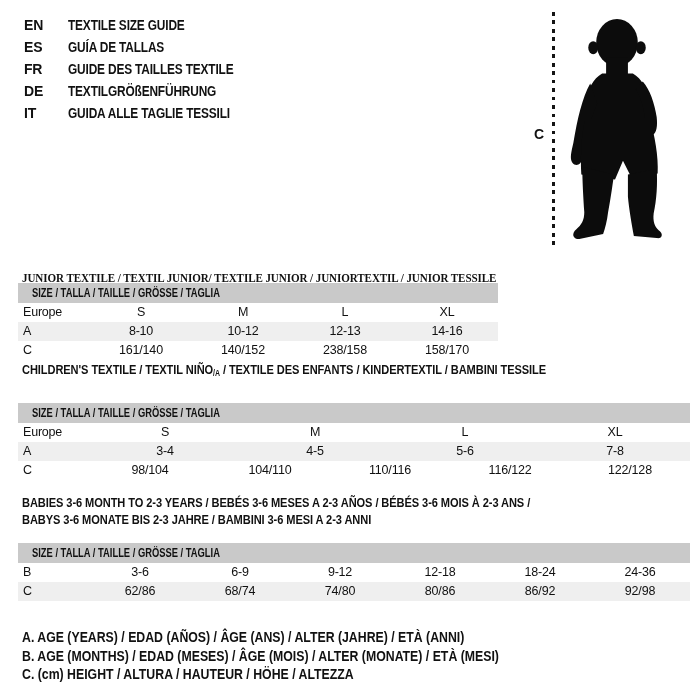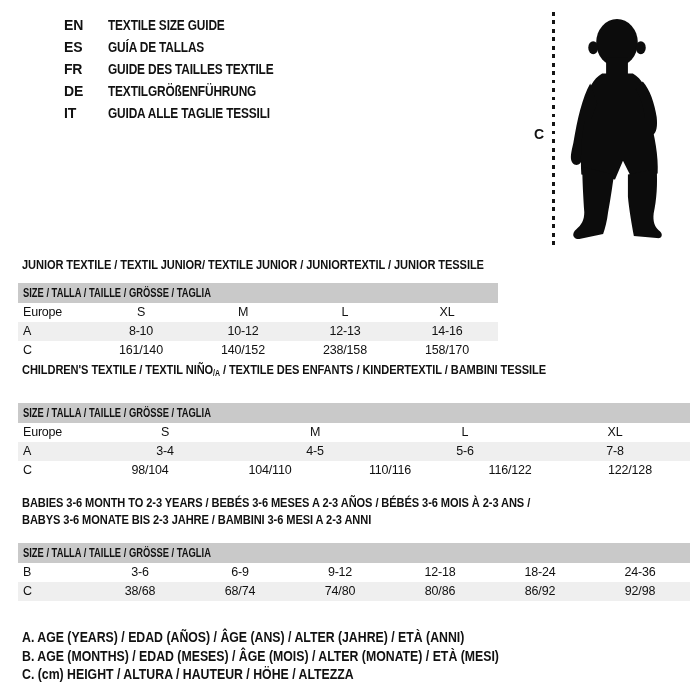--- a/index.html
+++ b/index.html
@@ -7,40 +7,40 @@
     width:700px;height:700px;background:#ffffff;position:relative;
     font-family:"Liberation Sans","DejaVu Sans",sans-serif;color:#111;
     overflow:hidden;
   }
   .cond{display:inline-block;transform:scaleX(0.82);transform-origin:0 50%;white-space:nowrap;}
   .cond85{display:inline-block;transform:scaleX(0.85);transform-origin:0 50%;white-space:nowrap;}
   .cond78{display:inline-block;transform:scaleX(0.78);transform-origin:0 50%;white-space:nowrap;}
 
   
   .lang-list{position:absolute;left:24px;top:14px;}
-  .lang-row{display:flex;height:22px;line-height:22px;font-size:14px;font-weight:bold;letter-spacing:-0.2px;margin-left:40px;}
+  .lang-row{display:flex;height:22px;line-height:22px;font-size:14px;font-weight:bold;letter-spacing:-0.2px;}
   .lang-code{width:44px;}
 
   
   .figure{position:absolute;left:530px;top:8px;width:166px;height:242px;}
   .dotted-line{position:absolute;left:22px;top:4px;width:3px;height:236px;
     background:repeating-linear-gradient(to bottom,#141414 0 3.5px,transparent 3.5px 8.5px);}
   .c-label{position:absolute;left:4px;top:118px;font-size:14px;font-weight:bold;}
   .silhouette{position:absolute;left:36px;top:2px;}
 
   
   .sec-title{position:absolute;left:22px;font-size:13.5px;font-weight:bold;letter-spacing:-0.1px;white-space:nowrap;}
   .sub{font-size:8.5px;vertical-align:-2px;}
 
   
   .tbl{position:absolute;left:18px;}
   .t1{top:283px;width:480px;}
   .t2{top:403px;width:672px;}
   .t3{top:543px;width:672px;}
-  .size-bar{height:20px;line-height:20px;background:#c9c9c9;padding-left:5px;
+  .size-bar{height:20px;line-height:20px;background:#c9c9c9;padding-left:14px;
     font-size:12px;font-weight:bold;}
   .trow{display:flex;height:19px;line-height:19px;font-size:12.5px;font-weight:normal;letter-spacing:-0.2px;}
   .trow .lbl{width:72px;padding-left:5px;box-sizing:border-box;text-align:left;}
   .trow .cell{flex:1;text-align:center;}
   .shaded{background:#efefef;}
 
   
   .legend{position:absolute;left:22px;top:628px;}
   .legend-line{height:18.5px;line-height:18.5px;font-size:15px;font-weight:bold;}
 </style>
@@ -82,21 +82,21 @@
       <path d="M36 64 C27 69 21 80 20 93 L18 116 L84 116 L83 93 C82 80 76 69 67 64 Z"></path>
       <path d="M24 74 C16 88 11 110 7 134 C5 143 3 150 6 154 C9 158 15 157 16 149 C19 131 25 108 31 94 Z"></path>
       <path d="M77 72 C84 80 89 94 91 108 C92 117 91 124 87 126 C83 128 80 123 80 116 C79 102 75 88 70 80 Z"></path>
       <path d="M19 110 L84 110 C89 126 93 148 92 165 L66 170 L57 152 L49 171 L15 166 C14 148 15 126 19 110 Z"></path>
       <path d="M16 158 L48 166 C46 180 44 194 42 204 C41 213 39 220 37 226 L13 231 C6 231 5 225 10 221 C15 217 18 212 18 204 C17 189 16 172 16 158 Z"></path>
       <path d="M62 166 L91 160 C92 175 91 191 88 205 C87 213 89 219 93 222 C98 225 97 231 91 230 L68 228 C66 217 63 200 62 188 Z"></path>
     </g>
   </svg>
 </div>
 
-<div class="sec-title" style="top:257px;">
+<div class="sec-title" style="top:270px;font-family:Liberation Serif, serif;">
   <span class="cond">JUNIOR TEXTILE / TEXTIL JUNIOR/ TEXTILE JUNIOR / JUNIORTEXTIL / JUNIOR TESSILE</span>
 </div>
 <div class="tbl t1">
   <div class="size-bar">
     <span class="cond78">SIZE / TALLA / TAILLE / GRÖSSE / TAGLIA</span>
   </div>
   <div class="trow">
     <span class="lbl">Europe</span>
     <span class="cell">S</span>
     <span class="cell">M</span>
@@ -162,21 +162,21 @@
     <span class="lbl">B</span>
     <span class="cell">3-6</span>
     <span class="cell">6-9</span>
     <span class="cell">9-12</span>
     <span class="cell">12-18</span>
     <span class="cell">18-24</span>
     <span class="cell">24-36</span>
   </div>
   <div class="trow shaded">
     <span class="lbl">C</span>
-    <span class="cell">38/68</span>
+    <span class="cell">62/86</span>
     <span class="cell">68/74</span>
     <span class="cell">74/80</span>
     <span class="cell">80/86</span>
     <span class="cell">86/92</span>
     <span class="cell">92/98</span>
   </div>
 </div>
 
 <div class="legend">
   <div class="legend-line"><span class="cond">A. AGE (YEARS) / EDAD (AÑOS) / ÂGE (ANS) / ALTER (JAHRE) / ETÀ (ANNI)</span></div>

